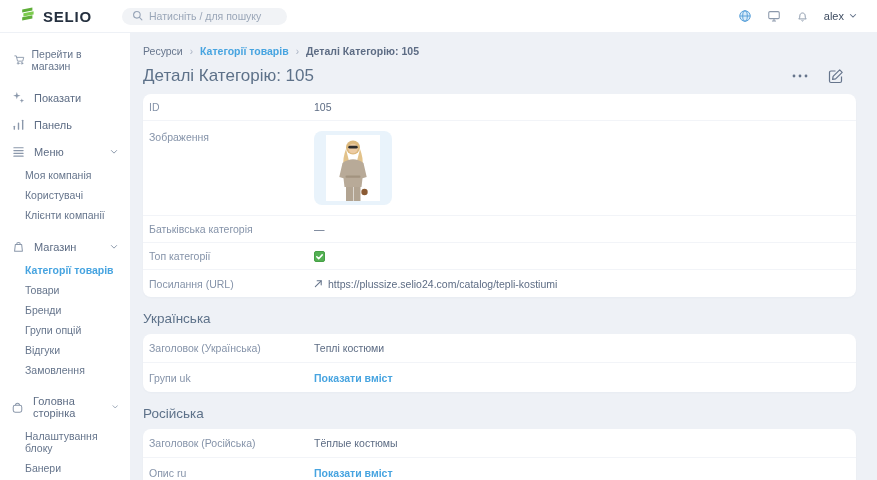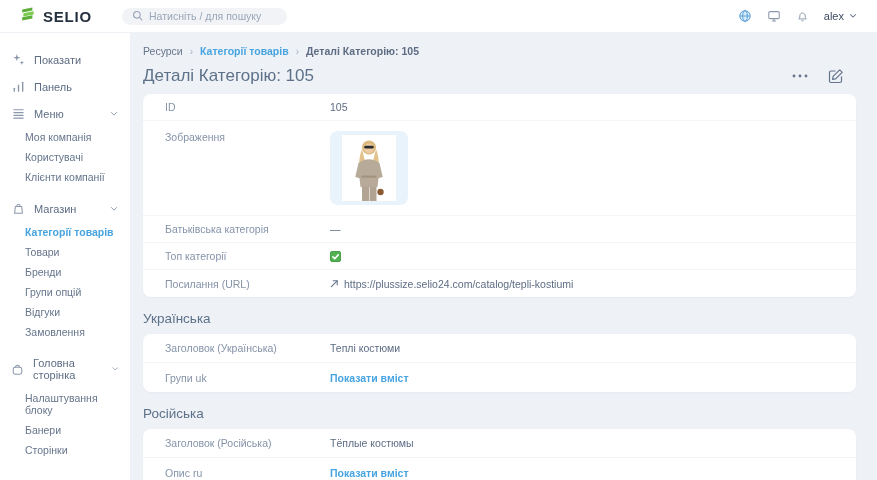--- a/index.html
+++ b/index.html
@@ -41,21 +41,21 @@
   .breadcrumb { display:flex; align-items:center; gap:7px; font-size:10.5px; color:#66758c; }
   .bc-link { color:#47a4e0; font-weight:700; cursor:pointer; }
   .bc-sep { color:#aab4c4; font-size:10px; }
   .bc-current { color:#5d6c84; font-weight:600; }
   .title-row { margin-top:9px; display:flex; align-items:center; }
   .page-title { font-size:17px; font-weight:400; color:#5d7189; }
   .title-actions { margin-left:auto; display:flex; align-items:center; gap:20px; padding-right:12px; }
   .act-btn { cursor:pointer; color:#66758c; display:flex; align-items:center; }
 
   .card { background:#fff; border-radius:8px; margin-top:8px; box-shadow:0 1px 2px rgba(40,60,90,.03); }
-  .drow { display:flex; align-items:center; min-height:27px; padding:0 22px;
+  .drow { display:flex; align-items:center; min-height:27px; padding:0 6px;
           border-bottom:1px solid #f2f4f8; }
   .drow:last-child { border-bottom:0; }
   .drow.tall { align-items:flex-start; padding-top:10px; padding-bottom:10px; }
   .dlabel { flex:0 0 165px; font-size:10.5px; color:#8593a9; }
   .dvalue { font-size:10.5px; color:#5d6c84; display:flex; align-items:center; gap:5px; }
   .thumb-wrap { width:78px; height:74px; background:#e9f3fb; border-radius:8px;
                 display:flex; align-items:center; justify-content:center; cursor:pointer; }
   .checkbox { width:11px; height:11px; background:#53b053; border:1px solid #46a046;
               border-radius:2px; display:flex; align-items:center; justify-content:center; }
   .show-link { color:#47a4e0; font-weight:700; font-size:10.5px; cursor:pointer; }
@@ -115,20 +115,28 @@
             <path d="M1.5 2 L5 5.5 L8.5 2"></path>
           </svg>
       </span>
     </div>
   </div>
 
   <div class="body">
 
     <div class="sidebar">
 
+      <div class="store-link">
+        <svg width="12" height="12" viewBox="0 0 14 14" fill="none" stroke="#8b98ab" stroke-width="1.1" stroke-linecap="round" stroke-linejoin="round">
+          <path d="M1 2h1.8l1.5 6.4h6.3l1.2-4.6H3.4"></path>
+            <circle cx="5" cy="11" r="1"></circle>
+            <circle cx="9.6" cy="11" r="1"></circle>
+        </svg>
+        <span>Перейти в магазин</span>
+      </div>
 
       <div class="nav-item">
         <span class="nav-icon">
           <svg width="13" height="13" viewBox="0 0 14 14" fill="currentColor">
             <path d="M5.2 1 L6.1 4.1 L9.2 5 L6.1 5.9 L5.2 9 L4.3 5.9 L1.2 5 L4.3 4.1 Z"></path>
             <path d="M10.6 8 L11.2 9.8 L13 10.4 L11.2 11 L10.6 12.8 L10 11 L8.2 10.4 L10 9.8 Z"></path>
           </svg>
         </span>
         <span>Показати</span>
       </div>

